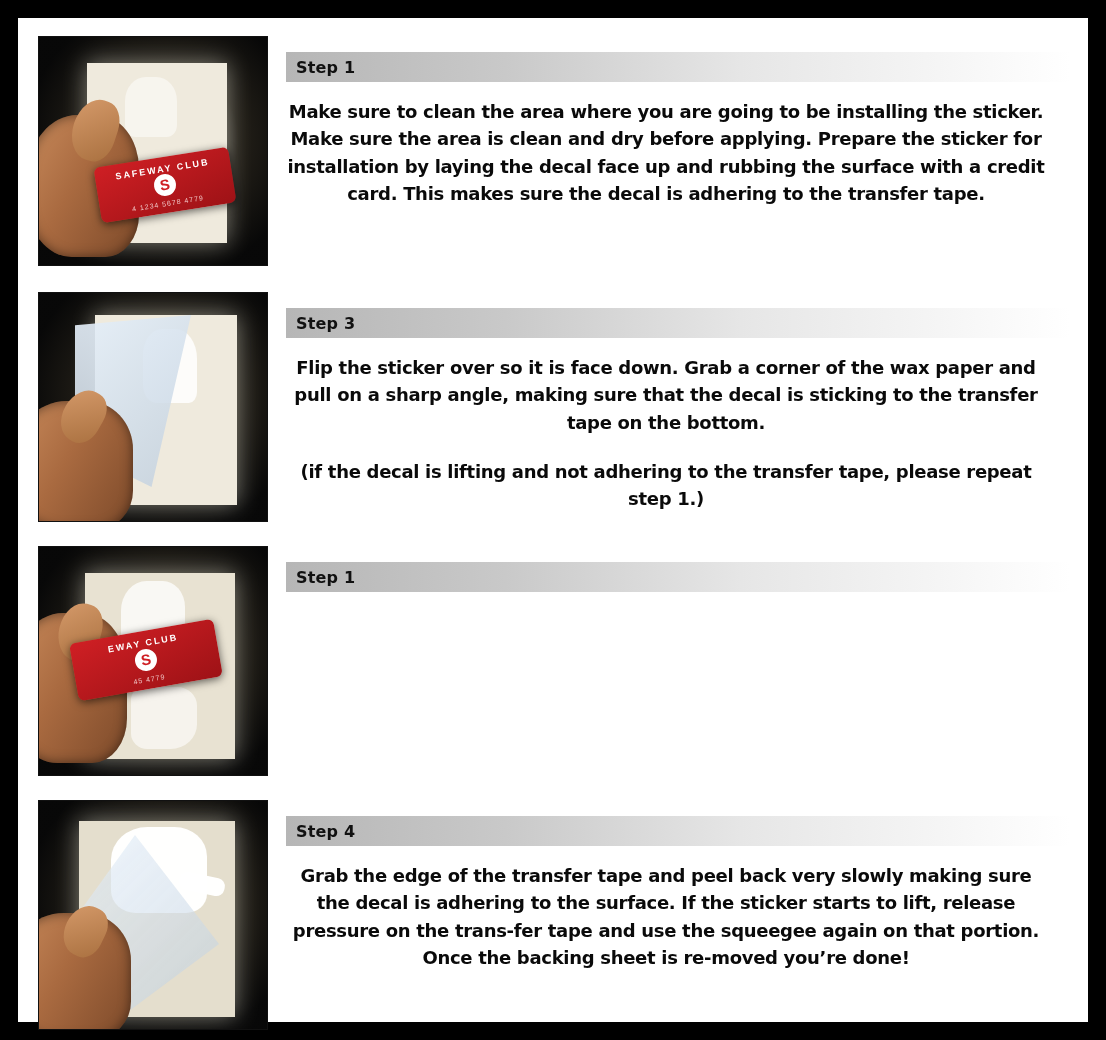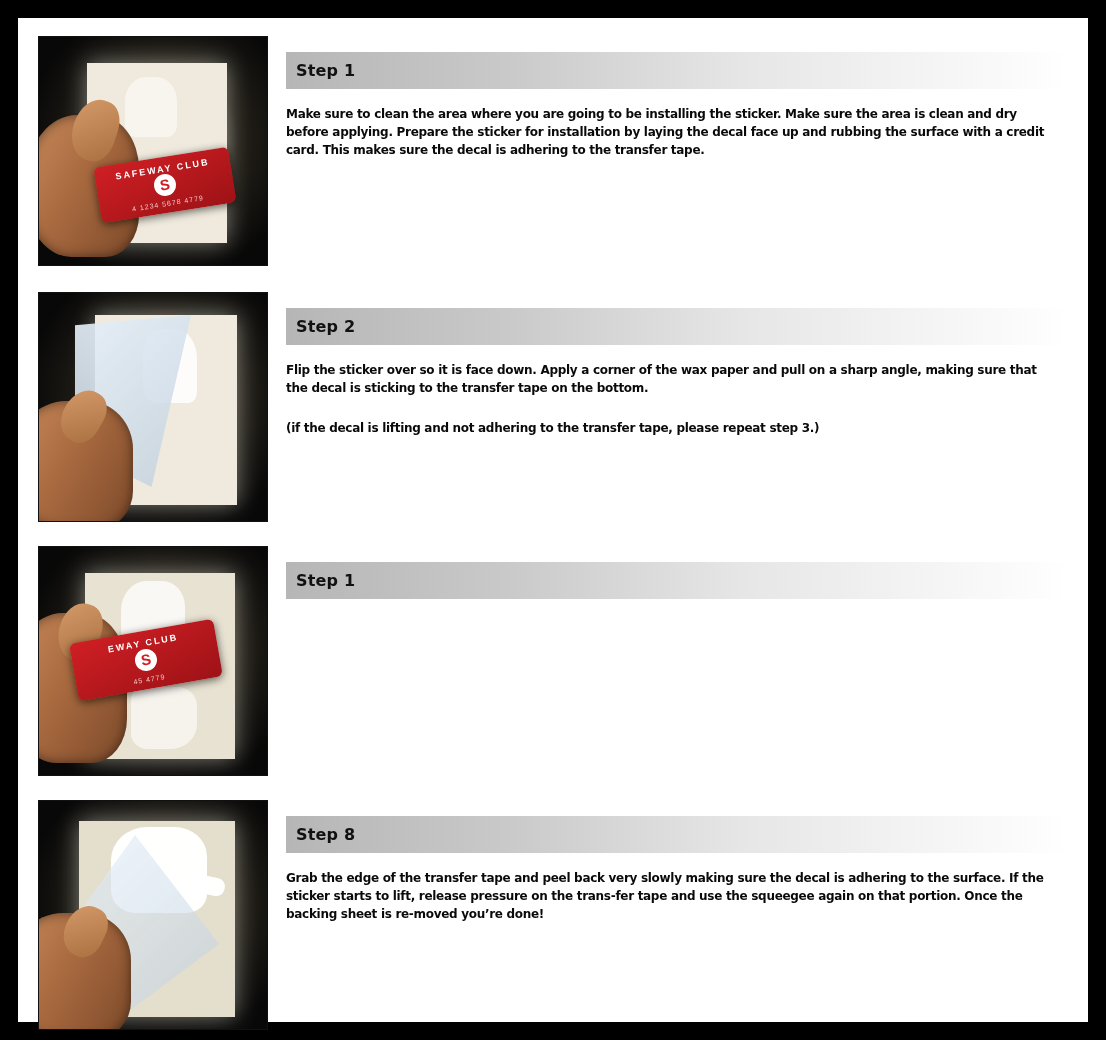--- a/index.html
+++ b/index.html
@@ -125,43 +125,44 @@
     background: linear-gradient(135deg, rgba(230,240,250,0.92), rgba(190,205,220,0.8));
     box-shadow: 0 3px 14px rgba(0,0,0,0.45);
   }
 
   
   .text-col {
     flex: 1 1 auto;
     padding-top: 16px;
   }
   .step-header {
-    height: 37px;
+    height: 30px;
     background: linear-gradient(to right, #b6b6b6 0%, #c9c9c9 28%, #e6e6e6 58%, #ffffff 100%);
     display: flex;
     align-items: center;
     padding-left: 10px;
     box-sizing: border-box;
   }
   .step-header .label {
     font-family: "DejaVu Sans", sans-serif;
     font-weight: bold;
     font-size: 16px;
     color: #111111;
     letter-spacing: 0.2px;
   }
   .body-text {
     margin-top: 16px;
     font-family: "DejaVu Sans", sans-serif;
     font-weight: bold;
-    font-size: 12px;
+    font-size: 18px;
     line-height: 1.52;
     color: #0a0a0a;
     letter-spacing: -0.3px;
     max-width: 760px;
+    text-align: center;
   }
   .body-text.second {
     margin-top: 22px;
   }
 </style>
 </head>
 <body>
 
 <div class="page">
   <div class="sheet">
@@ -191,24 +192,24 @@
       <div class="photo">
         <div class="vignette"></div>
         <div class="paper" style="left:56px; top:22px; width:142px; height:190px;"></div>
         <div class="sil" style="left:104px; top:36px; width:54px; height:74px; opacity:0.85; border-radius:35% 40% 15% 25%;"></div>
         <div class="wax" style="left:36px; top:22px; width:116px; height:172px; clip-path: polygon(0% 6%, 100% 0%, 66% 100%, 0% 78%);"></div>
         <div class="hand" style="left:-26px; top:108px; width:120px; height:128px;"></div>
         <div class="thumb" style="left:24px; top:96px; width:40px; height:54px; transform:rotate(30deg);"></div>
       </div>
       <div class="text-col">
         <div class="step-header">
-          <span class="label">Step 2</span>
-        </div>
-        <div class="body-text">Flip the sticker over so it is face down.  Apply a corner of the wax paper and pull on a sharp angle, making sure that the decal is sticking to the transfer tape on the bottom.</div>
-        <div class="body-text second">(if the decal is lifting and not adhering to the transfer tape, please repeat step 3.)</div>
+          <span class="label">Step 3</span>
+        </div>
+        <div class="body-text">Flip the sticker over so it is face down.  Grab a corner of the wax paper and pull on a sharp angle, making sure that the decal is sticking to the transfer tape on the bottom.</div>
+        <div class="body-text second">(if the decal is lifting and not adhering to the transfer tape, please repeat step 1.)</div>
       </div>
     </div>
 
     <div class="step-row" style="margin-top:24px;">
       <div class="photo">
         <div class="vignette"></div>
         <div class="paper" style="left:46px; top:26px; width:150px; height:186px; background:#e8e2d2;"></div>
         <div class="sil" style="left:82px; top:34px; width:64px; height:74px; opacity:0.75; border-radius:40% 35% 18% 22%;"></div>
         <div class="sil" style="left:92px; top:140px; width:66px; height:62px; opacity:0.6; border-radius:20% 30% 40% 25%;"></div>
         <div class="hand" style="left:-28px; top:66px; width:116px; height:150px;"></div>
@@ -231,20 +232,20 @@
         <div class="vignette"></div>
         <div class="paper" style="left:40px; top:20px; width:156px; height:196px; background:#e4decd;"></div>
         <div class="sil" style="left:72px; top:26px; width:96px; height:86px; opacity:0.98; border-radius:38% 34% 22% 26%;"></div>
         <div class="sil" style="left:140px; top:74px; width:46px; height:18px; opacity:0.98; border-radius:8px; transform:rotate(12deg);"></div>
         <div class="wax" style="left:30px; top:34px; width:150px; height:176px; clip-path: polygon(44% 0%, 100% 62%, 40% 100%, 0% 52%); opacity:0.72;"></div>
         <div class="hand" style="left:-30px; top:112px; width:122px; height:126px;"></div>
         <div class="thumb" style="left:26px; top:104px; width:40px; height:52px; transform:rotate(26deg);"></div>
       </div>
       <div class="text-col">
         <div class="step-header">
-          <span class="label">Step 8</span>
+          <span class="label">Step 4</span>
         </div>
         <div class="body-text">Grab the edge of the transfer tape and peel back very slowly making sure the decal is adhering to the surface.  If the sticker starts to lift, release pressure on the trans-fer tape and use the squeegee again on that portion.  Once the backing sheet is re-moved you’re done!</div>
       </div>
     </div>
 
   </div>
 </div>
 
 </body></html>

